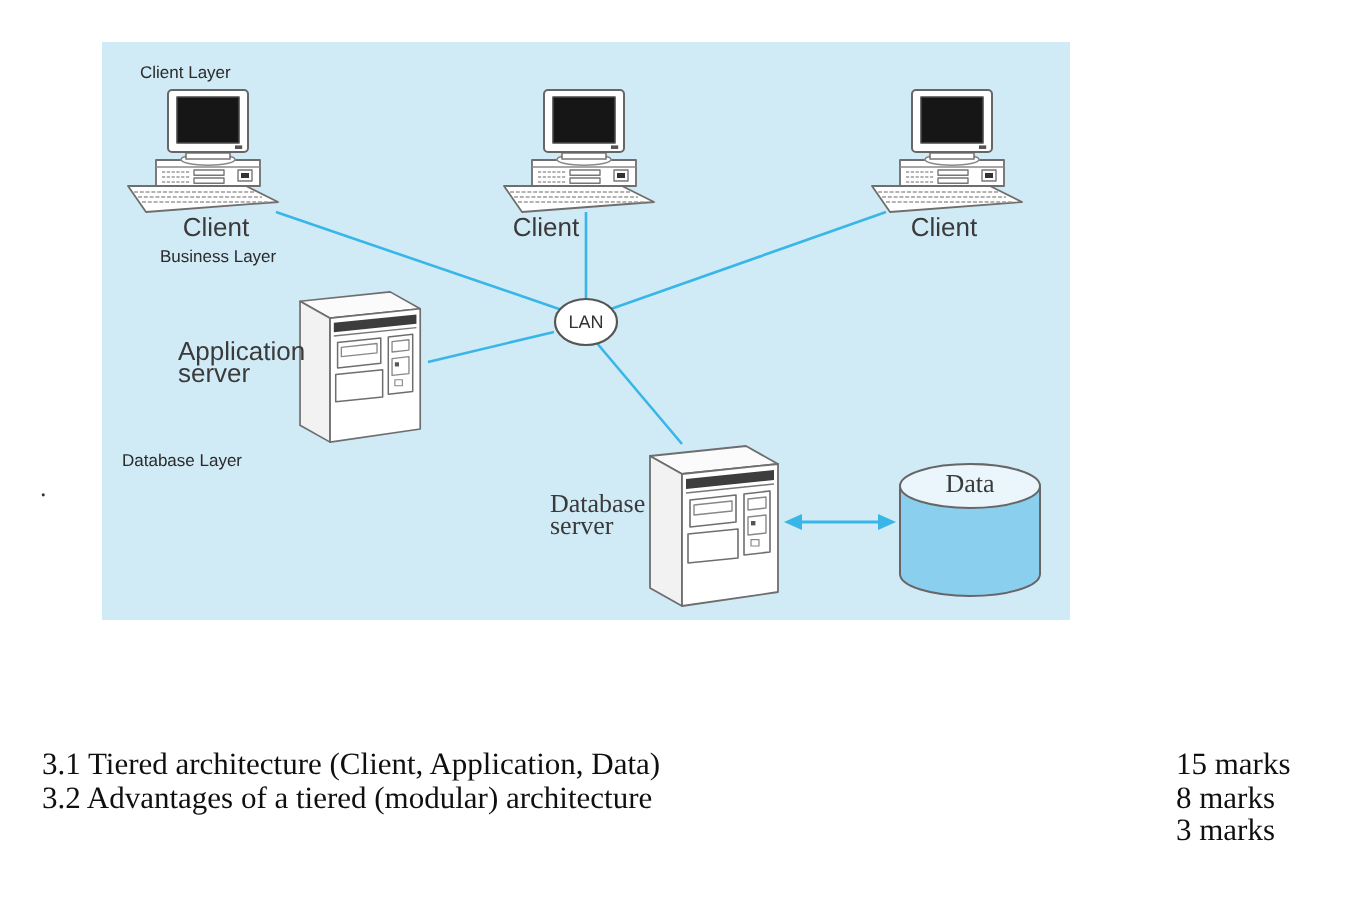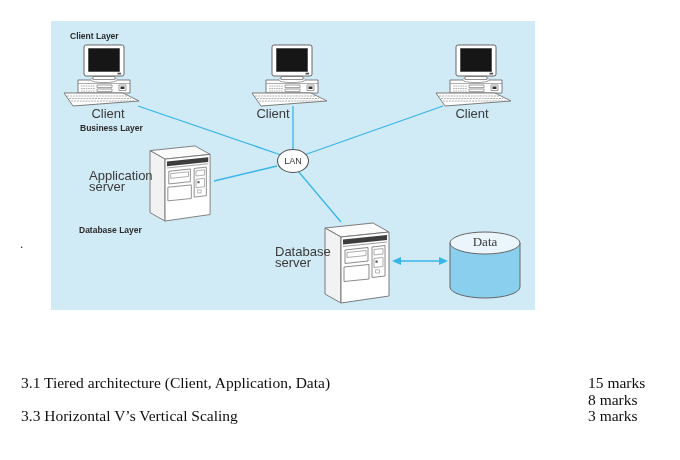--- a/index.html
+++ b/index.html
@@ -4,21 +4,21 @@
 <style>
   * { margin:0; padding:0; box-sizing:border-box; }
   body { background:#ffffff; font-family:"Liberation Sans", sans-serif; }
   .screen { position:relative; width:680px; height:460px; background:#ffffff; overflow:hidden; }
 
   
   .figure-panel { position:absolute; left:51px; top:21px; width:484px; height:289px; background:#d0eaf6; }
   .figure-panel svg { position:absolute; left:0; top:0; }
 
   .lbl { position:absolute; color:#3a3a3a; font-size:13px; line-height:10.5px; white-space:pre-line; }
-  .layer-lbl { font-weight:bold; color:#2b2b2b; font-size:8.5px; }
+  .layer-lbl { font-weight:normal; color:#2b2b2b; font-size:8.5px; }
   .center { text-align:center; }
   .lan-lbl { font-size:9px; color:#333; text-align:center; }
 
   .stray-dot { position:absolute; left:20px; top:236px; font-family:"Liberation Serif", serif; font-size:13px; color:#333; }
 
   
   .q-text { position:absolute; font-family:"Liberation Serif", serif; font-size:15.5px; color:#0f0f0f; white-space:nowrap; }
   .intro { left:22px; top:339px; }
   .item-text { left:21px; }
   .item-marks { left:588px; }
@@ -119,37 +119,37 @@
         <polygon points="397,240 388,236 388,244" stroke="none"></polygon>
       </g>
 
       <g>
         <ellipse cx="242" cy="140" rx="15.5" ry="11.5" fill="#ffffff" stroke="#555" stroke-width="1.1"></ellipse>
       </g>
     </svg>
 
     <span class="lbl layer-lbl" style="left:19px; top:10px;">Client Layer</span>
     <span class="lbl layer-lbl" style="left:29px; top:102px;">Business Layer</span>
-    <span class="lbl layer-lbl" style="left:28px; top:204px;">Database Layer</span>
+    <span class="lbl layer-lbl" style="left:10px; top:204px;">Database Layer</span>
 
     <span class="lbl center" style="left:27px;  top:88px; width:60px;">Client</span>
     <span class="lbl center" style="left:192px; top:88px; width:60px;">Client</span>
     <span class="lbl center" style="left:391px; top:88px; width:60px;">Client</span>
 
     <span class="lbl" style="left:38px;  top:150px;">Application
 server</span>
-    <span class="lbl" style="left:224px; top:226px;">Database
+    <span class="lbl" style="left:224px; top:226px;font-family:Liberation Serif, serif;">Database
 server</span>
 
     <span class="lbl lan-lbl" style="left:226px; top:135px; width:32px;">LAN</span>
     <span class="lbl center" style="left:404px; top:216px; width:60px;font-family:Liberation Serif, serif;">Data</span>
   </div>
 
 
   <div class="q-text item-text row1">3.1 Tiered architecture (Client, Application, Data)</div>
   <div class="q-text item-marks row1">15 marks</div>
 
+  <div class="q-text item-text row2">3.2 Advantages of a tiered (modular) architecture</div>
   <div class="q-text item-marks row2">8 marks</div>
 
-  <div class="q-text item-text row3">3.3 Horizontal V’s Vertical Scaling</div>
   <div class="q-text item-marks row3">3 marks</div>
 
 </div>
 
 </body></html>

